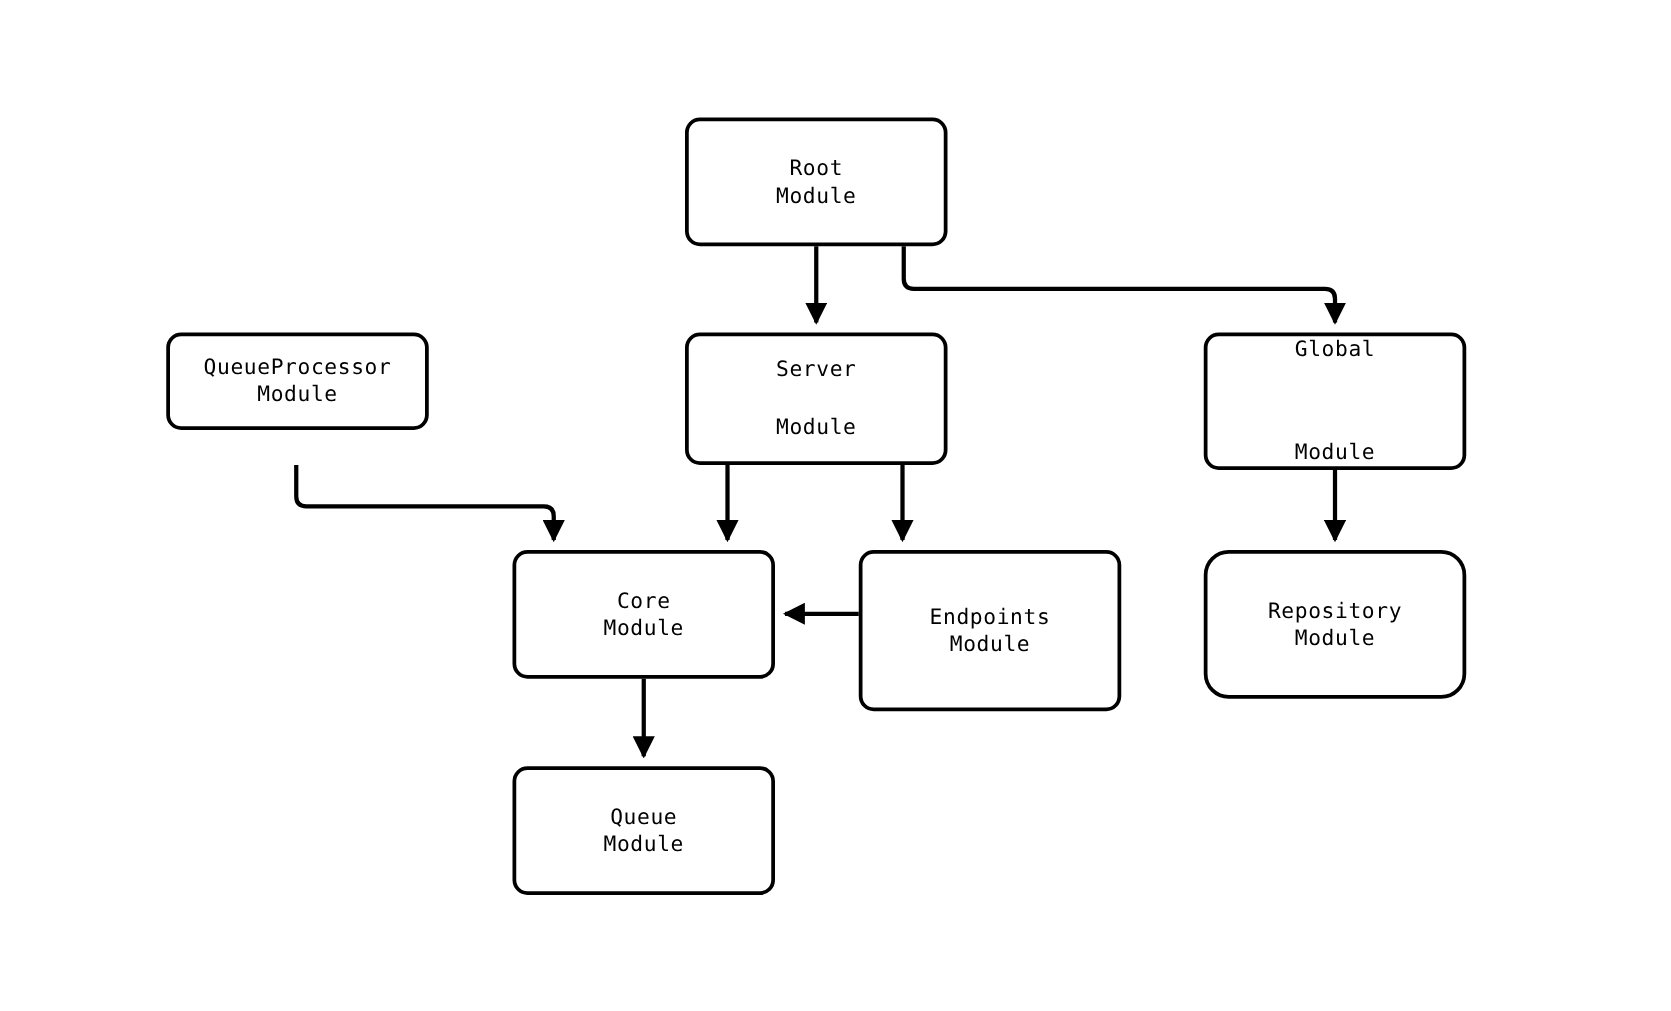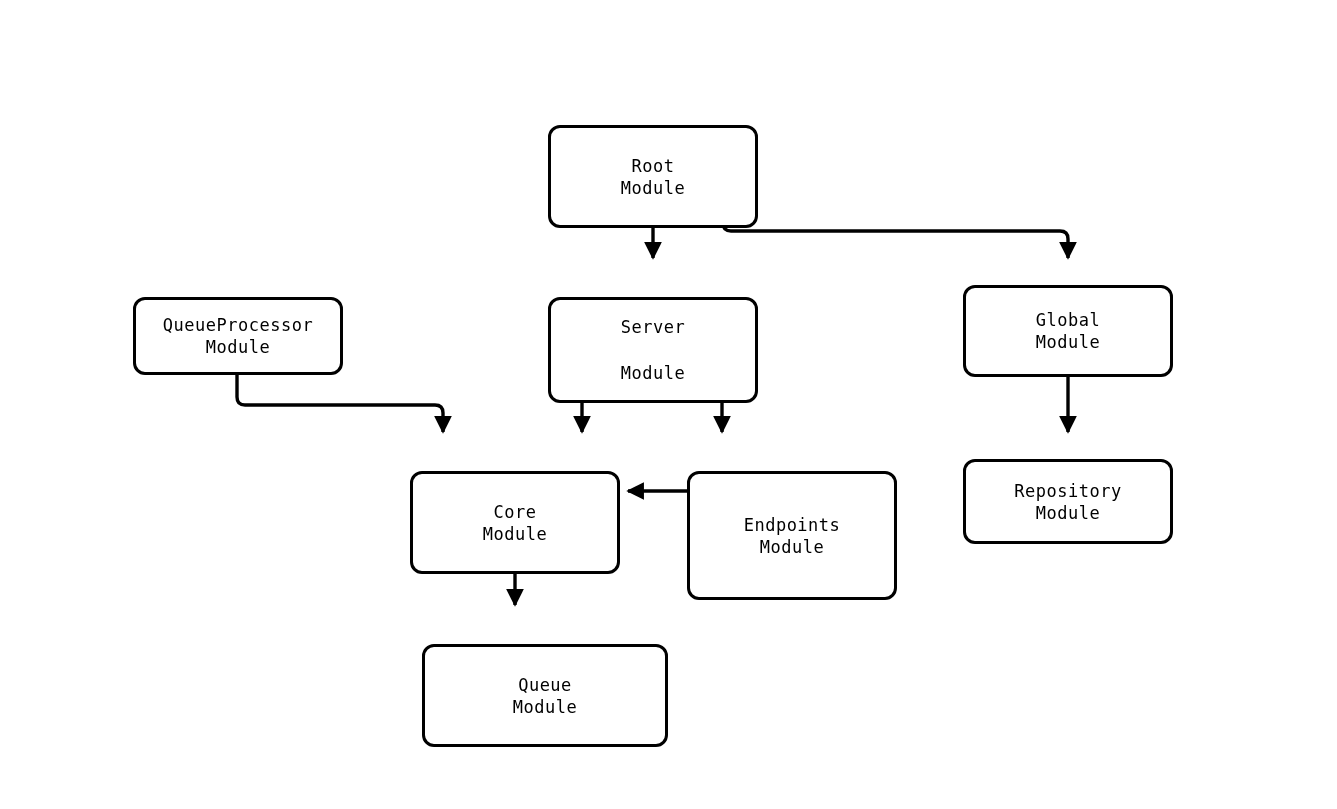--- a/index.html
+++ b/index.html
@@ -33,21 +33,20 @@
     display: flex;
     flex-direction: column;
     align-items: center;
     justify-content: center;
     text-align: center;
     color: #000000;
     font-family: "DejaVu Sans Mono", "Liberation Mono", monospace;
     font-size: 17px;
     line-height: 22px;
     letter-spacing: 0.5px;
-    margin-top: 31px;
   }
   .node .line1,
   .node .line2 {
     display: block;
     white-space: pre;
   }
 </style>
 </head>
 <body>
 
@@ -102,38 +101,38 @@
   <div class="node" id="node-queueprocessor" style="left: 133px; top: 266px; width: 210px; height: 78px;">
     <span class="line1">QueueProcessor</span>
     <span class="line2">Module</span>
   </div>
 
   <div class="node" id="node-server" style="left: 548px; top: 266px; width: 210px; height: 106px; gap: 24px;">
     <span class="line1">Server</span>
     <span class="line2">Module</span>
   </div>
 
-  <div class="node" id="node-global" style="left: 963px; top: 254px; width: 210px; height: 92px;">
+  <div class="node" id="node-global" style="left: 963px; top: 266px; width: 210px; height: 110px; justify-content: space-between;">
     <span class="line1">Global</span>
     <span class="line2">Module</span>
   </div>
 
   <div class="node" id="node-core" style="left: 410px; top: 440px; width: 210px; height: 103px;">
     <span class="line1">Core</span>
     <span class="line2">Module</span>
   </div>
 
   <div class="node" id="node-endpoints" style="left: 687px; top: 440px; width: 210px; height: 129px;">
     <span class="line1">Endpoints</span>
     <span class="line2">Module</span>
   </div>
 
-  <div class="node" id="node-repository" style="left: 963px; top: 428px; width: 210px; height: 85px;">
+  <div class="node" id="node-repository" style="left: 963px; top: 440px; width: 210px; height: 119px; border-radius: 20px;">
     <span class="line1">Repository</span>
     <span class="line2">Module</span>
   </div>
 
-  <div class="node" id="node-queue" style="left: 422px; top: 613px; width: 246px; height: 103px;">
+  <div class="node" id="node-queue" style="left: 410px; top: 613px; width: 210px; height: 103px;">
     <span class="line1">Queue</span>
     <span class="line2">Module</span>
   </div>
 
 </div>
 
 </body></html>

